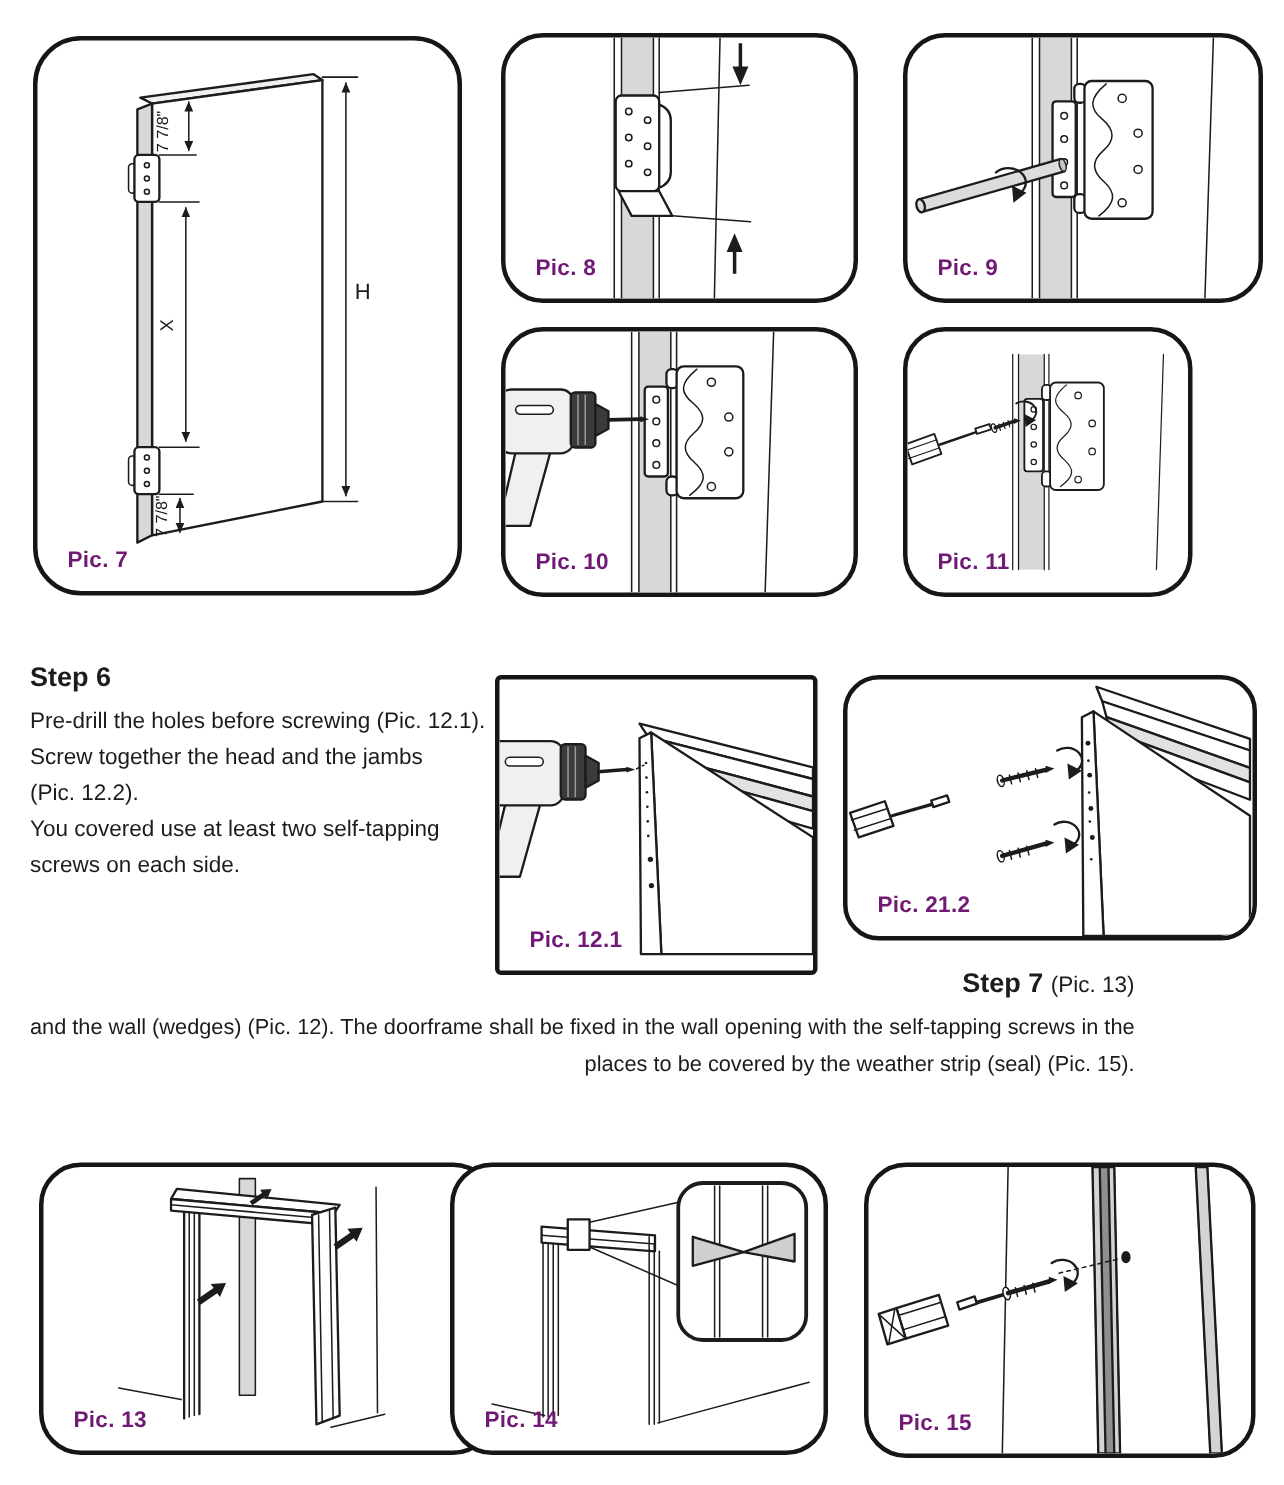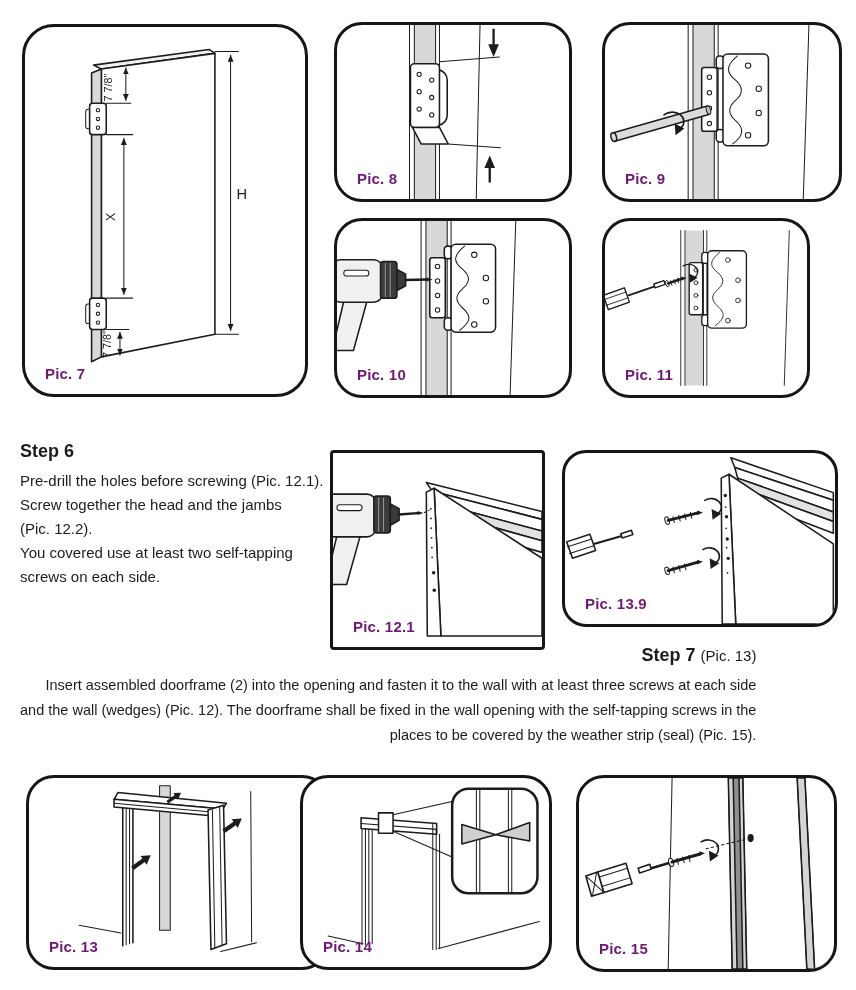--- a/index.html
+++ b/index.html
@@ -181,21 +181,21 @@
           <line x1="54" y1="44" x2="54" y2="78" stroke="#9a9a9a" class="th"></line>
           <polygon class="fd" points="61,50 70,55 70,67 61,72"></polygon>
           <line x1="70" y1="61" x2="92" y2="60.5" stroke="#1c1c1c" stroke-width="2.6"></line>
           <polygon class="fb" points="92,58.5 98,60.5 92,62.5"></polygon>
         </g>
       </g>
     </svg>
     <div class="pic-label">Pic. 10</div>
   </div>
 
-  <div class="panel" style="left:602px;top:218px;width:208px;height:180px;">
+  <div class="panel" style="left:602px;top:218px;width:193px;height:180px;">
     <svg viewBox="0 0 240 180">
       <g class="ln">
         <rect x="95" y="-2" width="22" height="184" class="fg" stroke="none"></rect>
         <line x1="90" y1="-2" x2="90" y2="182" class="th"></line>
         <line x1="95" y1="-2" x2="95" y2="182" class="th"></line>
         <line x1="117" y1="-2" x2="117" y2="182" class="th"></line>
         <line x1="121" y1="-2" x2="121" y2="182" class="th"></line>
         <line x1="219" y1="-2" x2="213" y2="182" class="th"></line>
         <g>
           <rect x="115" y="24" width="8" height="13" rx="3.5" class="fw"></rect>
@@ -335,29 +335,28 @@
           <line x1="116" y1="116.5" x2="117.5" y2="122.5" class="th"></line>
           <line x1="122" y1="115" x2="123.5" y2="121" class="th"></line>
           <polygon class="fb" points="135,110.5 141,112.5 135,115.5"></polygon>
         </g>
         <g>
           <path d="M141,100 A9,7.5 0 1 1 154,114"></path>
           <polygon class="fb" points="148,109 158,114 149,120"></polygon>
         </g>
       </g>
     </svg>
-    <div class="pic-label">Pic. 13.9</div>
+    <div class="pic-label">Pic. 21.2</div>
   </div>
 
   <div class="step-block step7" style="left:20px;top:645px;text-align:right;">
     <div class="step-title">
       <span>Step 7</span>
       <span class="note">(Pic. 13)</span>
     </div>
-    <div class="step-line">Insert assembled doorframe (2) into the opening and fasten it to the wall with at least three screws at each side</div>
     <div class="step-line">and the wall (wedges) (Pic. 12). The doorframe shall be fixed in the wall opening with the self-tapping screws in the</div>
     <div class="step-line">places to be covered by the weather strip (seal) (Pic. 15).</div>
   </div>
 
   <div class="panel" style="left:26px;top:775px;width:304px;height:195px;">
     <svg viewBox="0 0 252 195">
       <defs>
         <g id="arw13">
             <polygon points="0,-2.2 14,-2.2 14,-5.5 23,0 14,5.5 14,2.2 0,2.2" fill="#1c1c1c"></polygon>
           </g>

